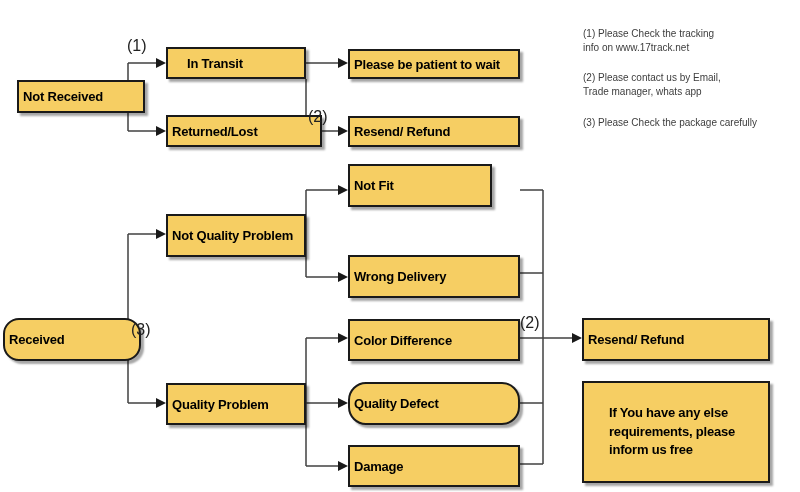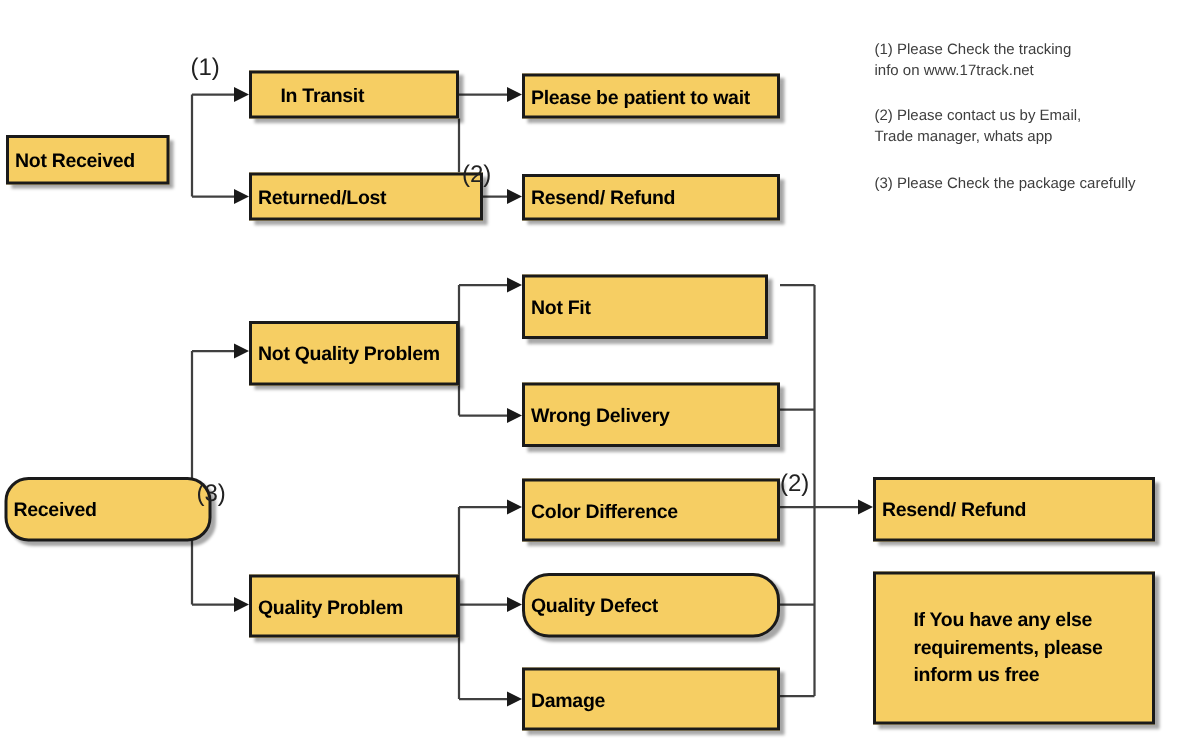--- a/index.html
+++ b/index.html
@@ -91,37 +91,37 @@
     <path class="edge" d="M543,190 L543,464"></path>
     <path class="edge" d="M520,190 L543,190"></path>
     <path class="edge" d="M520,273 L543,273"></path>
     <path class="edge" d="M520,403 L543,403"></path>
     <path class="edge" d="M520,464 L543,464"></path>
 
     <path class="edge" d="M520,338 L573,338"></path>
     <polygon class="arrowhead" points="572,333 582,338 572,343"></polygon>
   </svg>
 
-  <div class="node" style="left:4px;top:80px;width:109px;height:33px;margin-top:10px;">Not Received</div>
+  <div class="node" style="left:17px;top:80px;width:128px;height:33px;">Not Received</div>
 
   <div class="node" style="left:166px;top:47px;width:140px;height:32px;padding-left:19px;">In Transit</div>
 
   <div class="node" style="left:166px;top:115px;width:156px;height:32px;">Returned/Lost</div>
 
   <div class="node" style="left:348px;top:49px;width:172px;height:30px;">Please be patient to wait</div>
 
   <div class="node" style="left:348px;top:116px;width:172px;height:31px;">Resend/ Refund</div>
 
   <div class="node" style="left:3px;top:318px;width:138px;height:43px;border-radius:16px;">Received</div>
 
   <div class="node" style="left:166px;top:214px;width:140px;height:43px;">Not Quality Problem</div>
 
   <div class="node" style="left:166px;top:383px;width:140px;height:42px;text-align:center;">Quality Problem</div>
 
-  <div class="node" style="left:348px;top:183px;width:164px;height:43px;">Not Fit</div>
+  <div class="node" style="left:348px;top:164px;width:144px;height:43px;">Not Fit</div>
 
   <div class="node" style="left:348px;top:255px;width:172px;height:43px;">Wrong Delivery</div>
 
   <div class="node" style="left:348px;top:319px;width:172px;height:42px;">Color Difference</div>
 
   <div class="node" style="left:348px;top:382px;width:172px;height:43px;border-radius:18px;">Quality Defect</div>
 
   <div class="node" style="left:348px;top:445px;width:172px;height:42px;">Damage</div>
 
   <div class="node" style="left:582px;top:318px;width:188px;height:43px;">Resend/ Refund</div>

